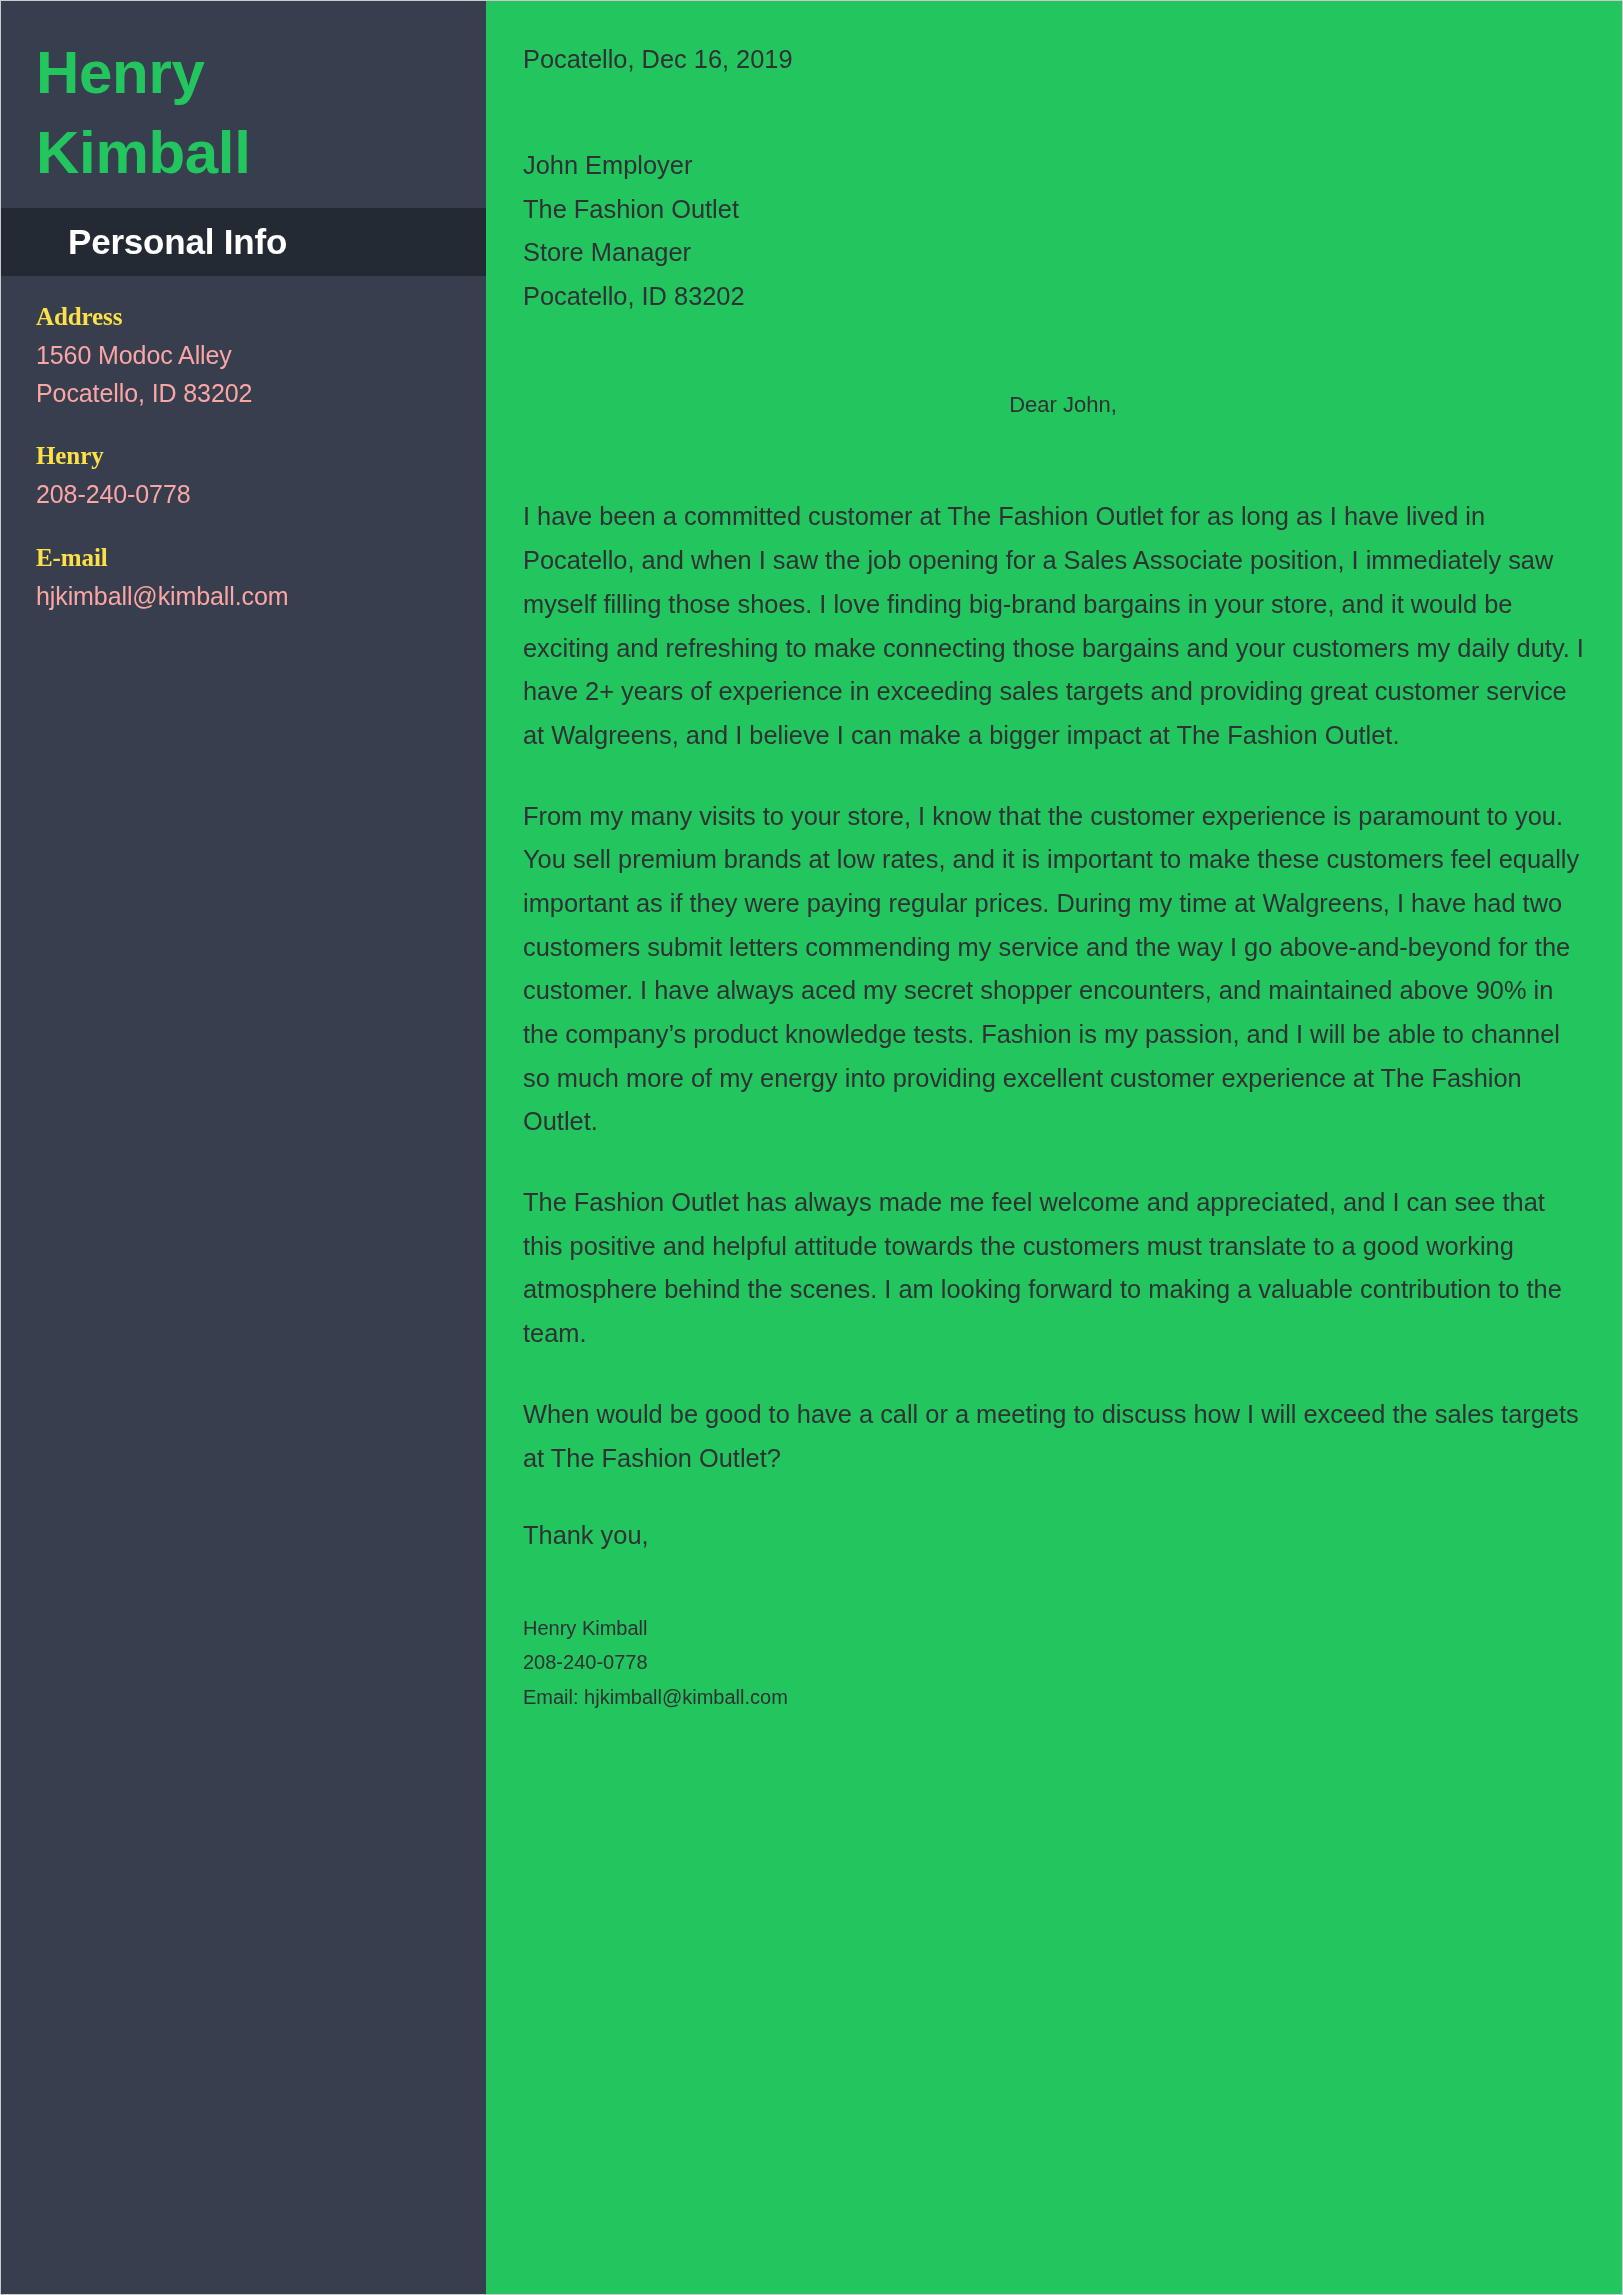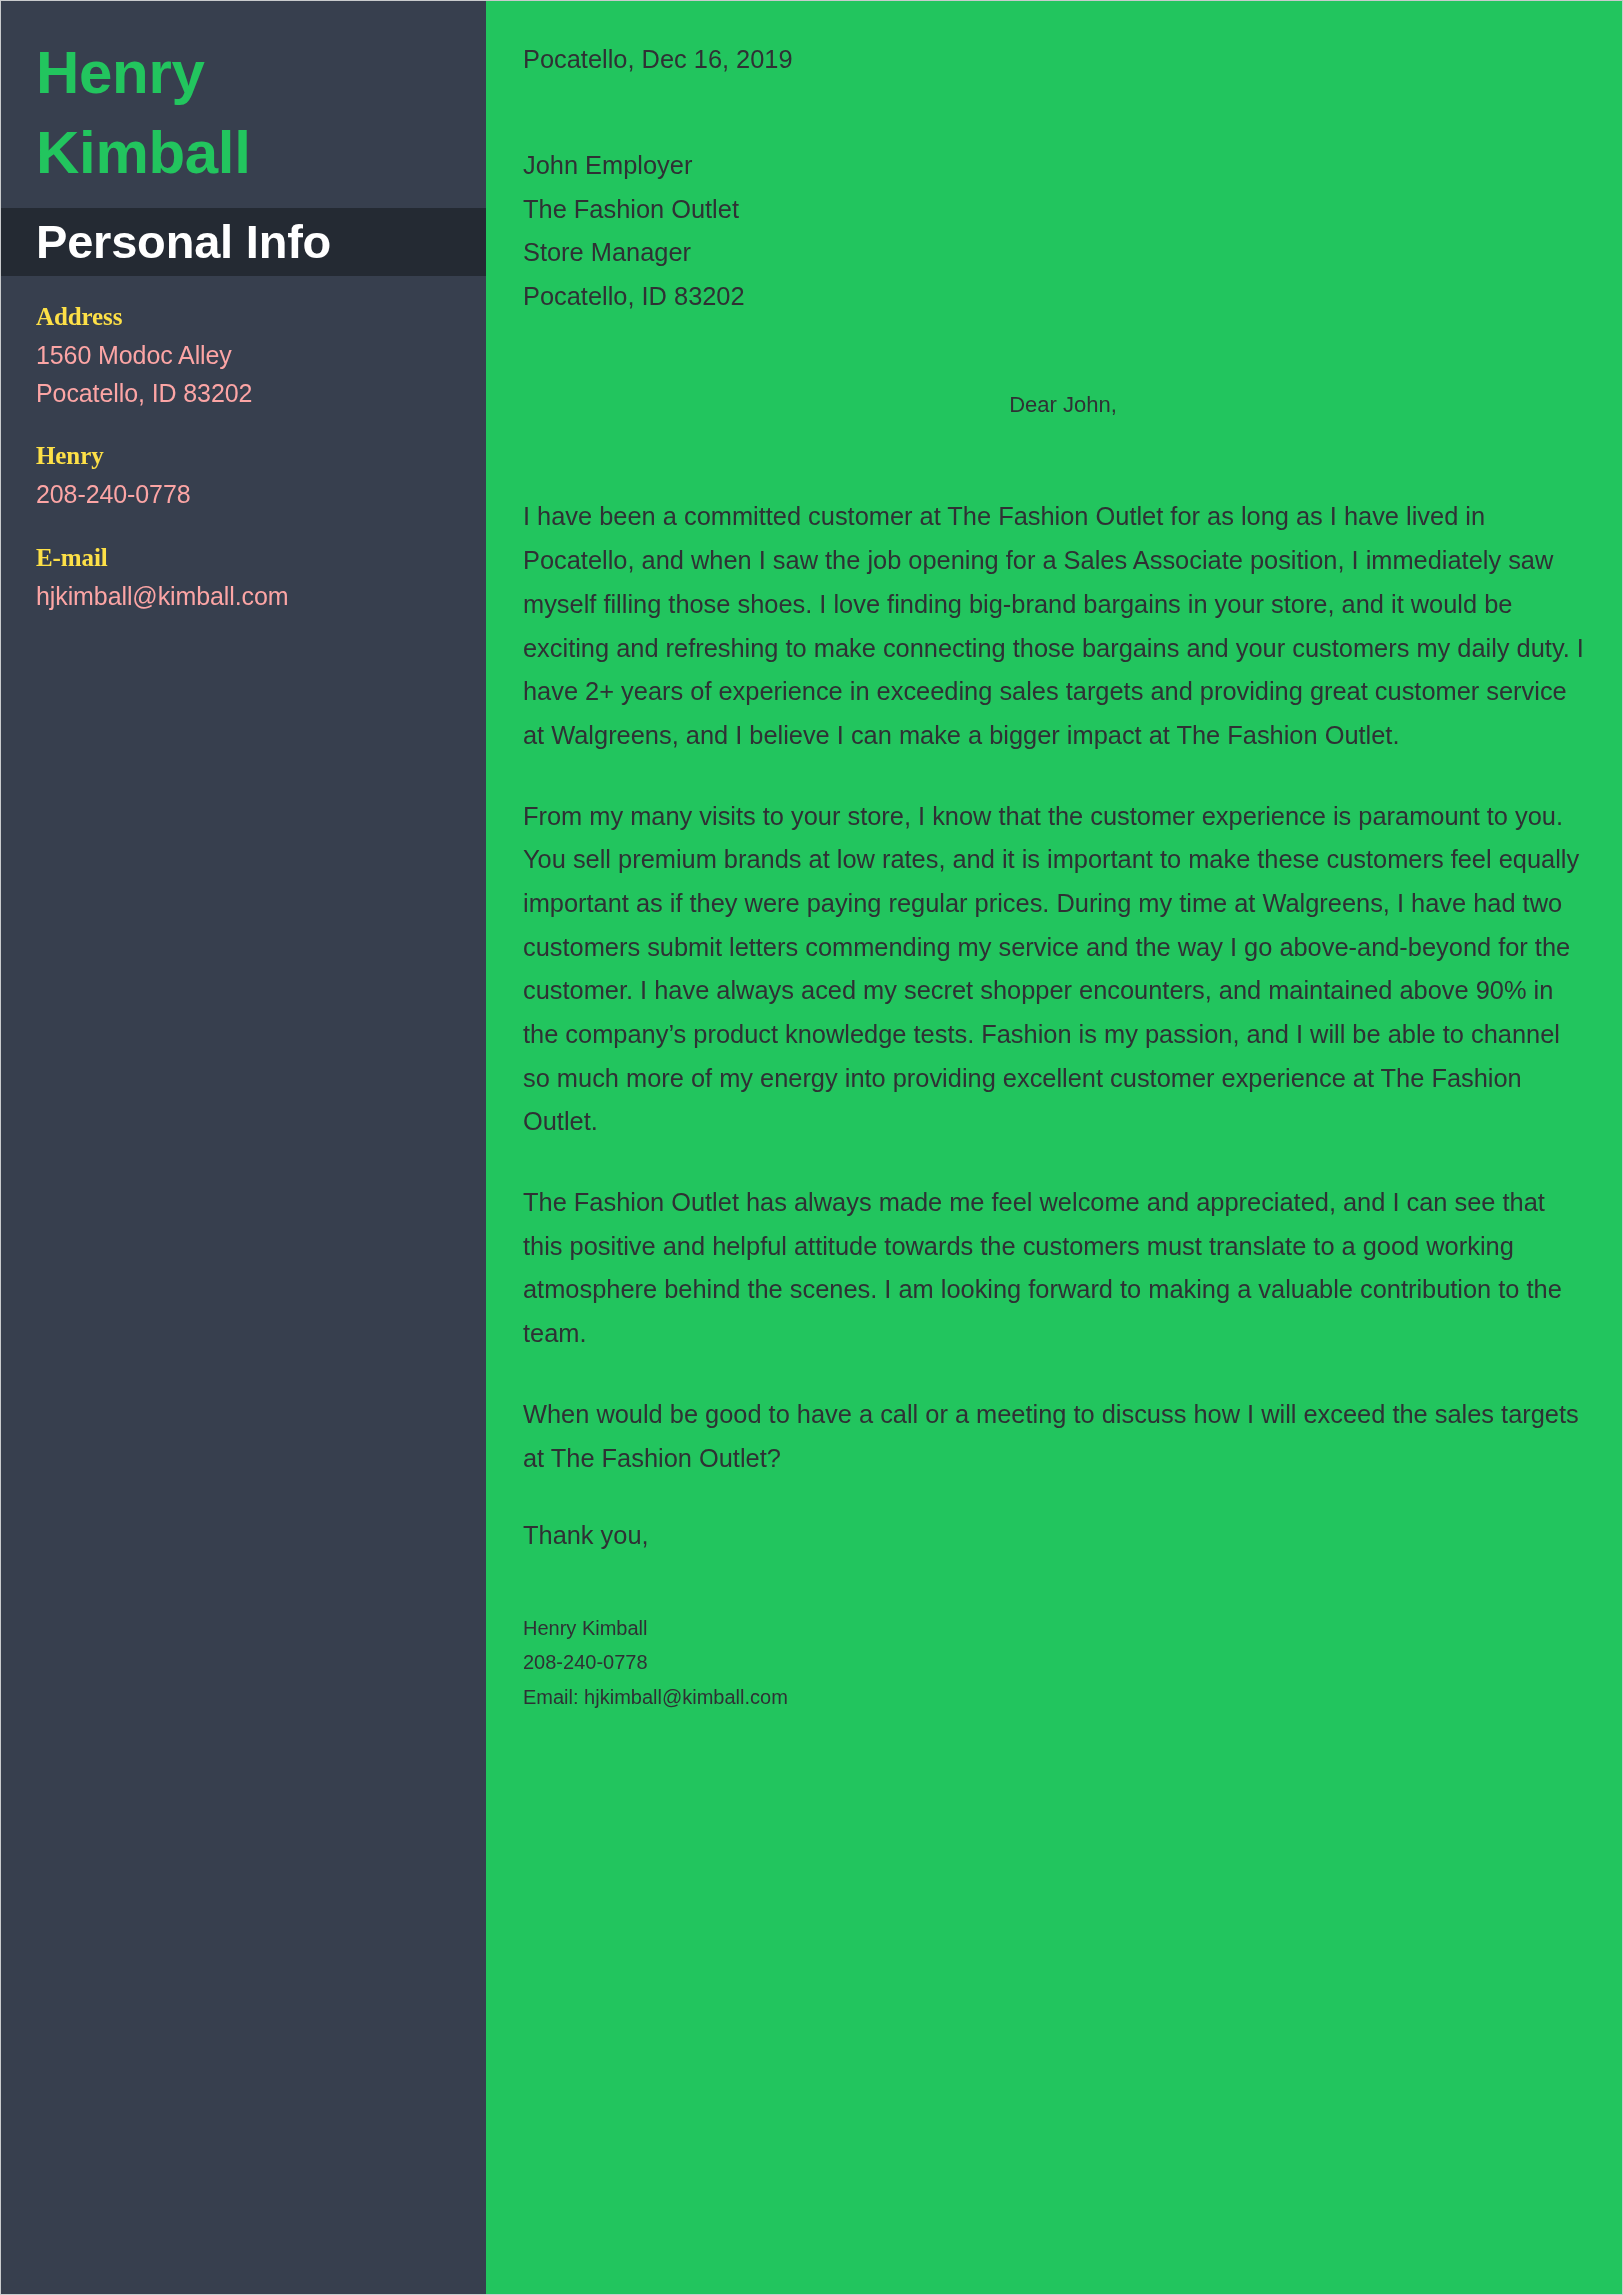--- a/index.html
+++ b/index.html
@@ -50,25 +50,26 @@
 
   .section-band {
     background: #242a33;
     height: 68px;
     display: flex;
     align-items: center;
     padding: 0 35px;
     box-sizing: border-box;
   }
   .section-band-title {
-    font-size: 47px;
+    font-size: 35px;
     font-weight: bold;
     line-height: 1;
     color: #ffffff;
     letter-spacing: -0.2px;
+    margin-left: 32px;
   }
 
   .sidebar-body {
     padding: 22.4px 35px 0 35px;
     box-sizing: border-box;
     flex: 1 1 auto;
   }
 
   .info-block { margin-bottom: 25.4px; }
   .info-label {

